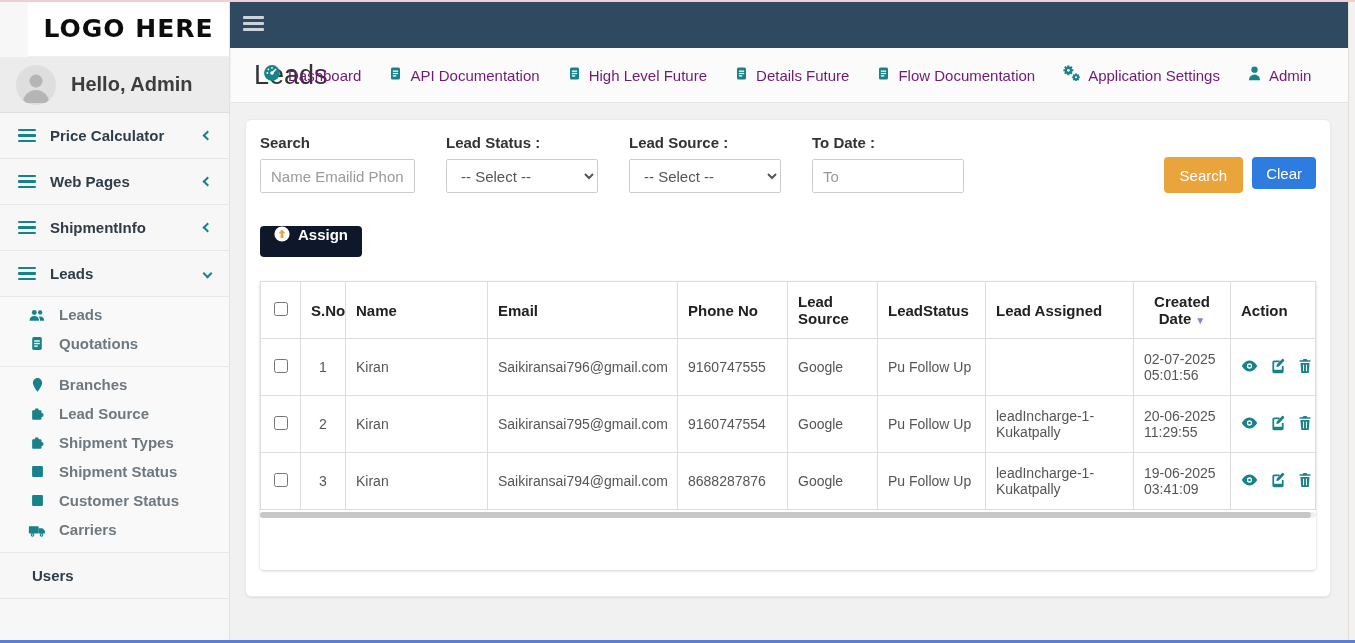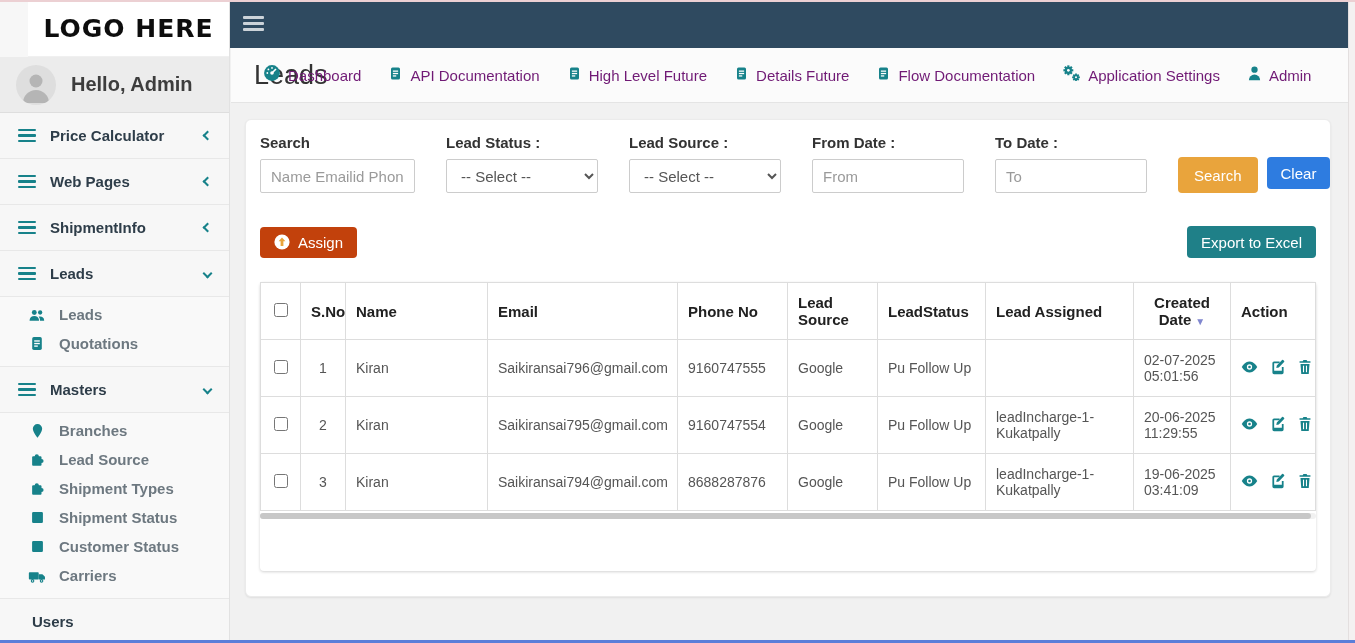--- a/index.html
+++ b/index.html
@@ -56,21 +56,21 @@
   .f-col .f-label { display:block; font-size:15px; font-weight:bold; color:#333; margin-bottom:8px; }
   .f-input, .f-select { height:34px; border:1px solid #ccc; border-radius:2px; font-size:15px; color:#555; padding:0 10px; background:#fff; font-family:"Liberation Sans",sans-serif; }
   .f-input::placeholder { color:#9a9a9a; }
   .w155{width:155px} .w152{width:152px}
   .f-btns { margin-left:auto; align-self:flex-end; display:flex; gap:9px; }
   .btn { border:none; border-radius:4px; color:#fff; font-size:15px; cursor:pointer; font-family:"Liberation Sans",sans-serif; }
   .btn-search { background:#e9a43c; height:36px; padding:0 16px; }
   .btn-clear  { background:#2e7ce0; height:32px; padding:0 14px; }
 
   .actions-row { display:flex; justify-content:space-between; align-items:center; margin-top:33px; }
-  .btn-assign { background:#c2410c; height:31px; padding:0 14px; display:flex; align-items:center; gap:8px; }
+  .btn-assign { background:#0f172a; height:31px; padding:0 14px; display:flex; gap:8px;font-weight:bold; }
   .btn-export { background:#1f8088; height:32px; padding:0 14px; }
 
   .table-panel { margin-top:24px; background:#fff; border-radius:4px; box-shadow:0 1px 3px rgba(0,0,0,.18); padding-bottom:52px; }
   table { width:100%; border-collapse:collapse; font-size:14px; color:#555; table-layout:fixed; }
   th, td { border:1px solid #ddd; padding:8px 10px; height:57px; vertical-align:middle; overflow:hidden; }
   th { color:#212121; font-weight:bold; font-size:15px; text-align:left; }
   .c-center { text-align:center; }
   .sort-arrow { color:#8087cf; font-size:10px; margin-left:4px; }
   .action-cell { white-space:nowrap; }
   .a-icon { display:inline-block; vertical-align:middle; margin-right:8px; cursor:pointer; }
@@ -153,29 +153,20 @@
             <rect x="4" y="2" width="12" height="16" rx="2" fill="#17828a"></rect>
             <rect x="6.5" y="6" width="7" height="1.7" fill="#fff"></rect>
             <rect x="6.5" y="9.2" width="7" height="1.7" fill="#fff"></rect>
             <rect x="6.5" y="12.4" width="4.5" height="1.7" fill="#fff"></rect>
           </svg>
       </span>
       <span class="s-label">Quotations</span>
     </div>
   </div>
 
-  <div class="side-item">
-    <span class="bars-icon">
-        <i></i>
-        <i></i>
-        <i></i>
-      </span>
-    <span class="side-label">Masters</span>
-    <span class="chev down"></span>
-  </div>
   <div class="sub-list">
     <div class="sub-item">
       <span class="sicon">
         <svg width="15" height="18" viewBox="0 0 18 19">
             <path d="M9 1.2A5.6 5.6 0 003.4 6.8C3.4 10.9 9 17.6 9 17.6s5.6-6.7 5.6-10.8A5.6 5.6 0 009 1.2z" fill="#17828a"></path>
           </svg>
       </span>
       <span class="s-label">Branches</span>
     </div>
     <div class="sub-item">
@@ -360,44 +351,39 @@
           <option>-- Select --</option>
         </select>
       </div>
       <div class="f-col">
         <span class="f-label">Lead Source :</span>
         <select class="f-select w152">
           <option>-- Select --</option>
         </select>
       </div>
       <div class="f-col">
-        <span class="f-label">From Date :</span>
-        <input class="f-input w152" type="text" placeholder="From" style="">
-      </div>
-      <div class="f-col">
         <span class="f-label">To Date :</span>
         <input class="f-input w152" type="text" placeholder="To" style="">
       </div>
       <div class="f-btns">
         <button class="btn btn-search">Search</button>
         <button class="btn btn-clear">Clear</button>
       </div>
     </div>
 
     <div class="actions-row">
       <button class="btn btn-assign">
         <span style="display:inline-flex">
           <svg width="16" height="16" viewBox="0 0 16 16">
               <circle cx="8" cy="8" r="7.6" fill="#fff"></circle>
               <path d="M8 3.6l3.4 3.6H9.4v4.9H6.6V7.2H4.6z" fill="#e9a43c"></path>
             </svg>
         </span>
         <span>Assign</span>
       </button>
-      <button class="btn btn-export">Export to Excel</button>
     </div>
 
     <div class="table-panel">
       <table>
         <colgroup>
           <col style="width:40px">
             <col style="width:45px">
             <col style="width:142px">
             <col style="width:190px">
             <col style="width:110px">

